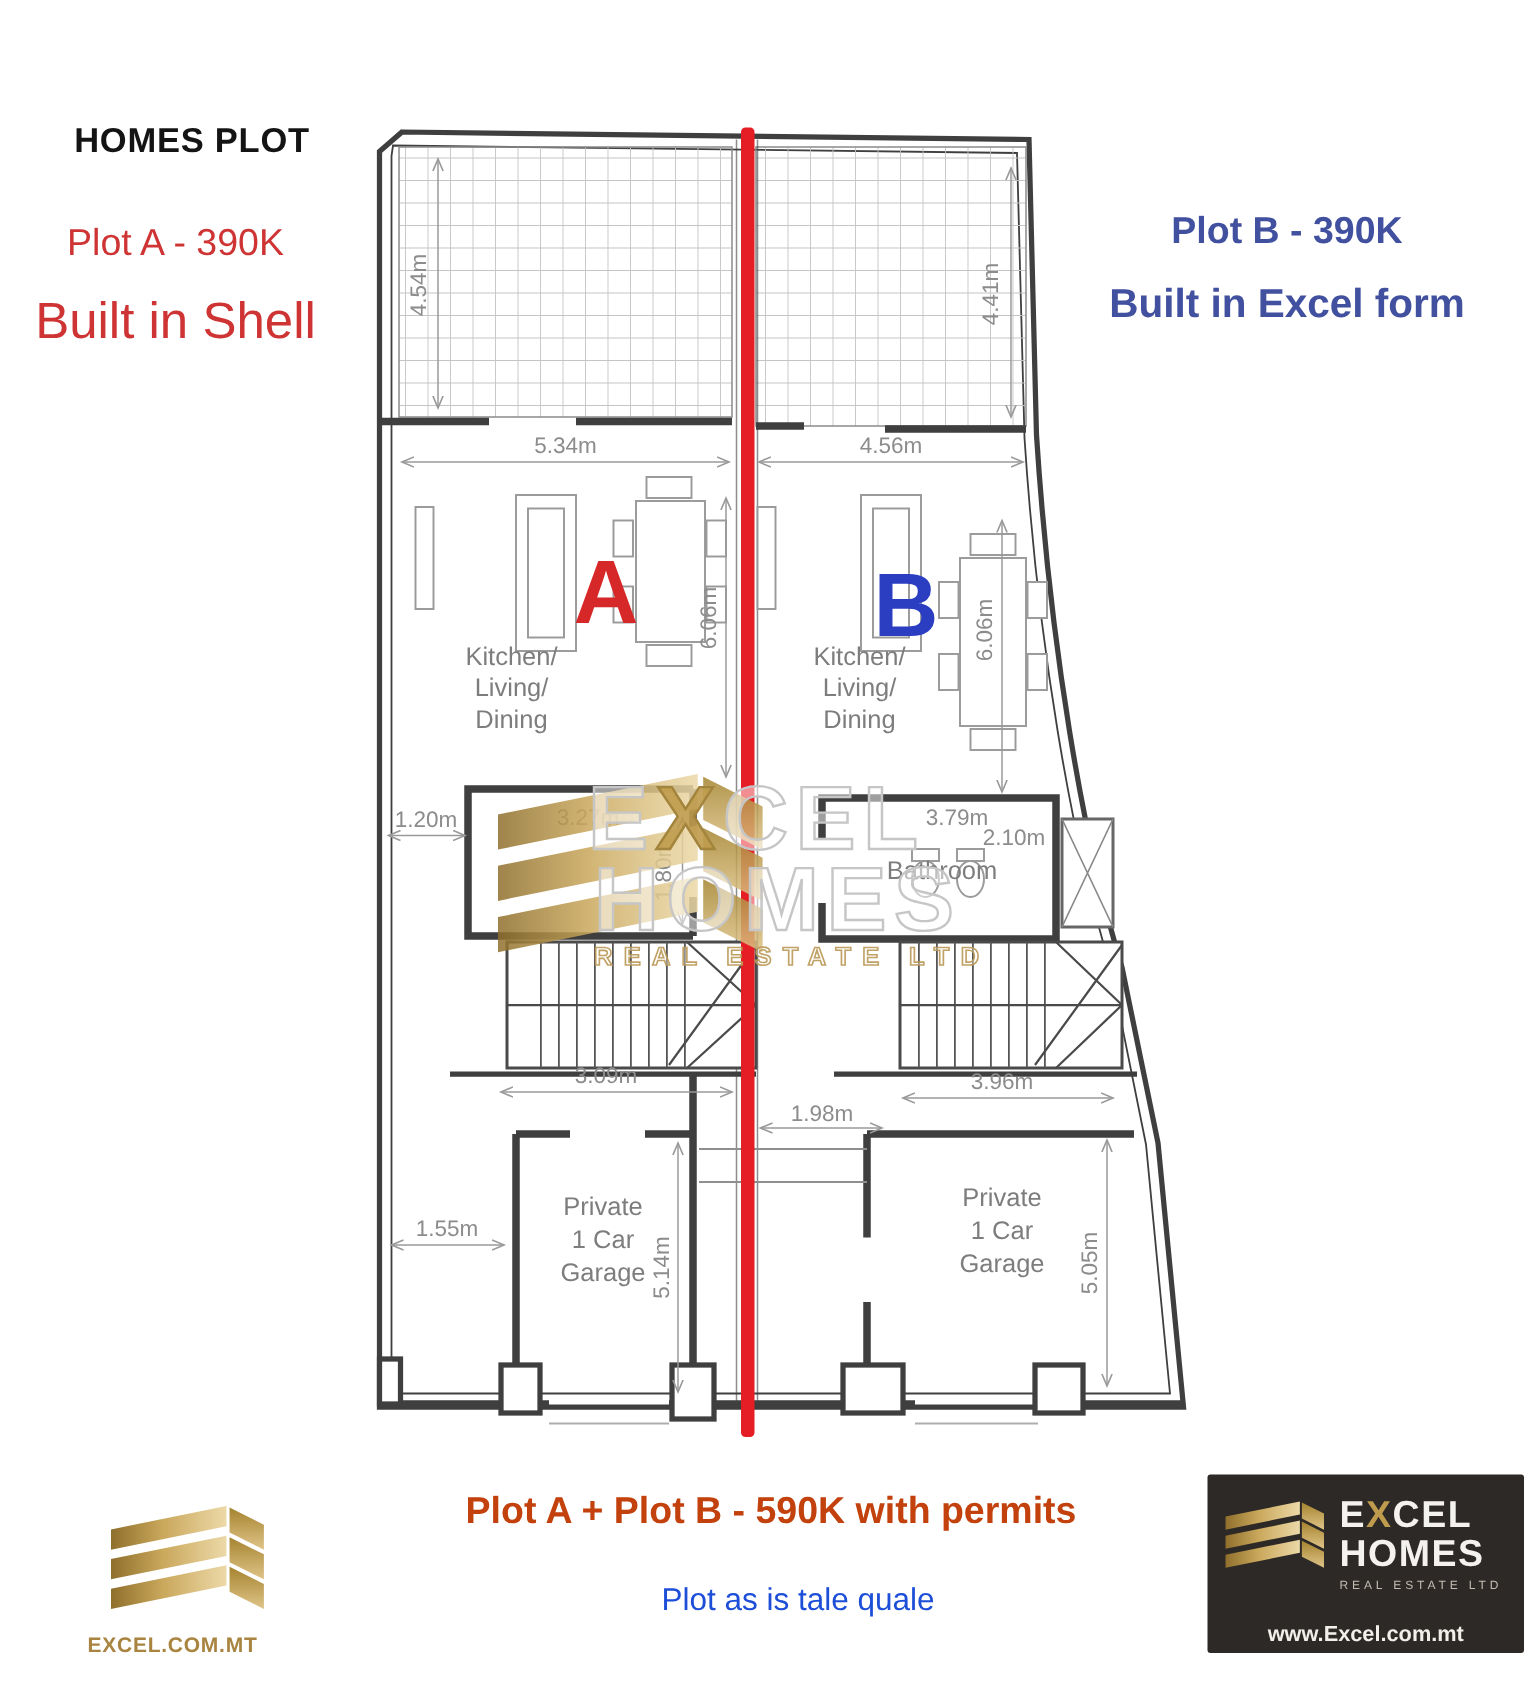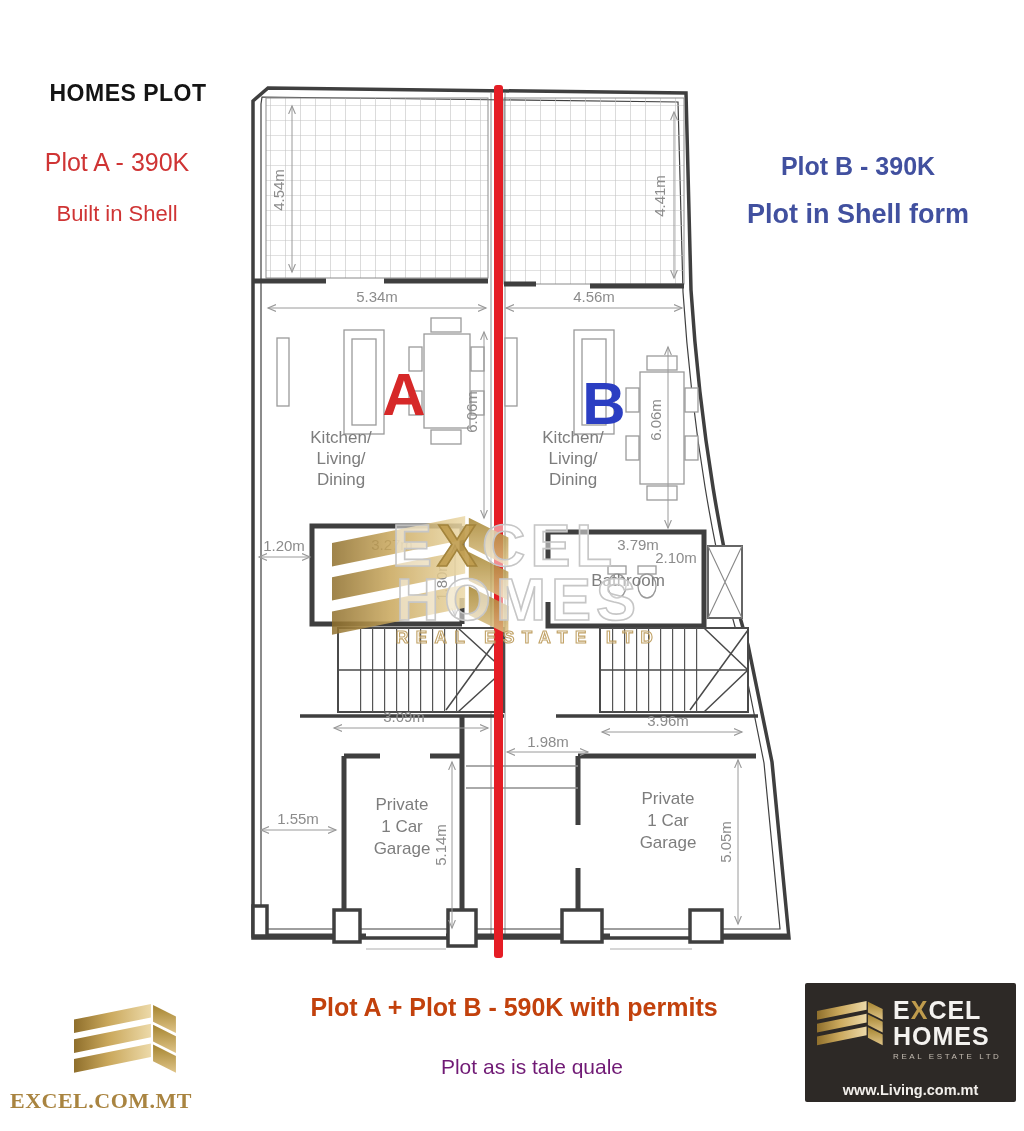--- a/index.html
+++ b/index.html
@@ -2,27 +2,27 @@
 <html><head>
 <meta charset="utf-8">
 <style>
   html,body{margin:0;padding:0;background:#ffffff;}
   .page{position:relative;width:1024px;height:1131px;background:#ffffff;overflow:hidden;
         font-family:"Liberation Sans",sans-serif;}
   .abs{position:absolute;}
   .title{left:28px;top:80px;width:200px;text-align:center;font-size:23px;font-weight:bold;color:#141414;letter-spacing:.5px;}
   .plotA{left:12px;top:148px;width:210px;text-align:center;color:#cf3434;font-weight:normal;}
   .plotA .price{font-size:25px;margin-bottom:16px;}
-  .plotA .shell{font-size:22px;line-height:42px;}
+  .plotA .shell{font-size:34px;line-height:42px;}
   .plotB{left:712px;top:140px;width:292px;text-align:center;color:#41509f;font-weight:bold;}
-  .plotB .price{font-size:25px;margin-bottom:18px;margin-top:12px;}
+  .plotB .price{font-size:25px;margin-bottom:18px;}
   .plotB .shell{font-size:27px;}
   .combo{left:244px;top:993px;width:540px;text-align:center;font-size:25px;font-weight:bold;color:#c2410c;}
-  .note{left:312px;top:1055px;width:440px;text-align:center;font-size:21px;color:#701a75;}
-  .siteTxt{left:10px;top:1088px;width:210px;font-size:22px;font-weight:bold;color:#a98440;letter-spacing:.5px;font-family:Liberation Serif, serif;}
+  .note{left:312px;top:1055px;width:440px;text-align:center;font-size:21px;color:#1d4ed8;}
+  .siteTxt{left:10px;top:1088px;width:210px;text-align:center;font-size:14px;font-weight:bold;color:#a98440;letter-spacing:.5px;}
   .darkBox{left:805px;top:983px;width:211px;height:119px;background:#2d2926;border-radius:2px;color:#fff;}
   .darkBox .row{position:absolute;left:10px;top:14px;width:191px;height:66px;}
   .darkBox .names{position:absolute;left:78px;top:0;}
   .darkBox .nm{font-size:25px;font-weight:bold;letter-spacing:1px;line-height:26px;color:#f4f2ef;}
   .darkBox .nm .gx{color:#bf9b4d;}
   .darkBox .sub{font-size:8px;letter-spacing:2.6px;color:#c4bcb2;margin-top:3px;white-space:nowrap;}
   .darkBox .web{position:absolute;left:0;bottom:4px;width:100%;text-align:center;font-size:14.5px;font-weight:bold;color:#f2efeb;}
   svg text{font-family:"Liberation Sans",sans-serif;}
   .dimTxt{fill:#8c8c8c;font-size:15px;}
   .roomTxt{fill:#7d7d7d;font-size:17px;}
@@ -34,21 +34,21 @@
 
   <div class="abs title">HOMES PLOT</div>
 
   <div class="abs plotA">
     <div class="price">Plot A - 390K</div>
     <div class="shell">Built in Shell</div>
   </div>
 
   <div class="abs plotB">
     <div class="price">Plot B - 390K</div>
-    <div class="shell">Plot in Shell form</div>
+    <div class="shell">Built in Excel form</div>
   </div>
 
   <svg class="abs" style="left:0;top:0" width="1024" height="1131" viewBox="0 0 1024 1131">
     <defs>
       <pattern id="grid" width="15" height="15" patternUnits="userSpaceOnUse">
         <path d="M15,0 H0 V15" fill="none" stroke="#c3c3c3" stroke-width="1.2"></path>
       </pattern>
       <pattern id="treads" width="12" height="12" patternUnits="userSpaceOnUse">
         <path d="M0.6,0 L0.6,12" fill="none" stroke="#555" stroke-width="1.2"></path>
       </pattern>
@@ -249,16 +249,16 @@
     <div class="row">
       <svg width="70" height="60" viewBox="0 0 70 60" style="position:absolute;left:0;top:2px;">
         <use href="#goldlogo" transform="translate(2,2) scale(0.335)"></use>
       </svg>
       <div class="names">
         <div class="nm"><span>E</span><span class="gx">X</span><span>CEL</span></div>
         <div class="nm">HOMES</div>
         <div class="sub">REAL ESTATE LTD</div>
       </div>
     </div>
-    <div class="web">www.Living.com.mt</div>
+    <div class="web">www.Excel.com.mt</div>
   </div>
 
 </div>
 
 </body></html>

